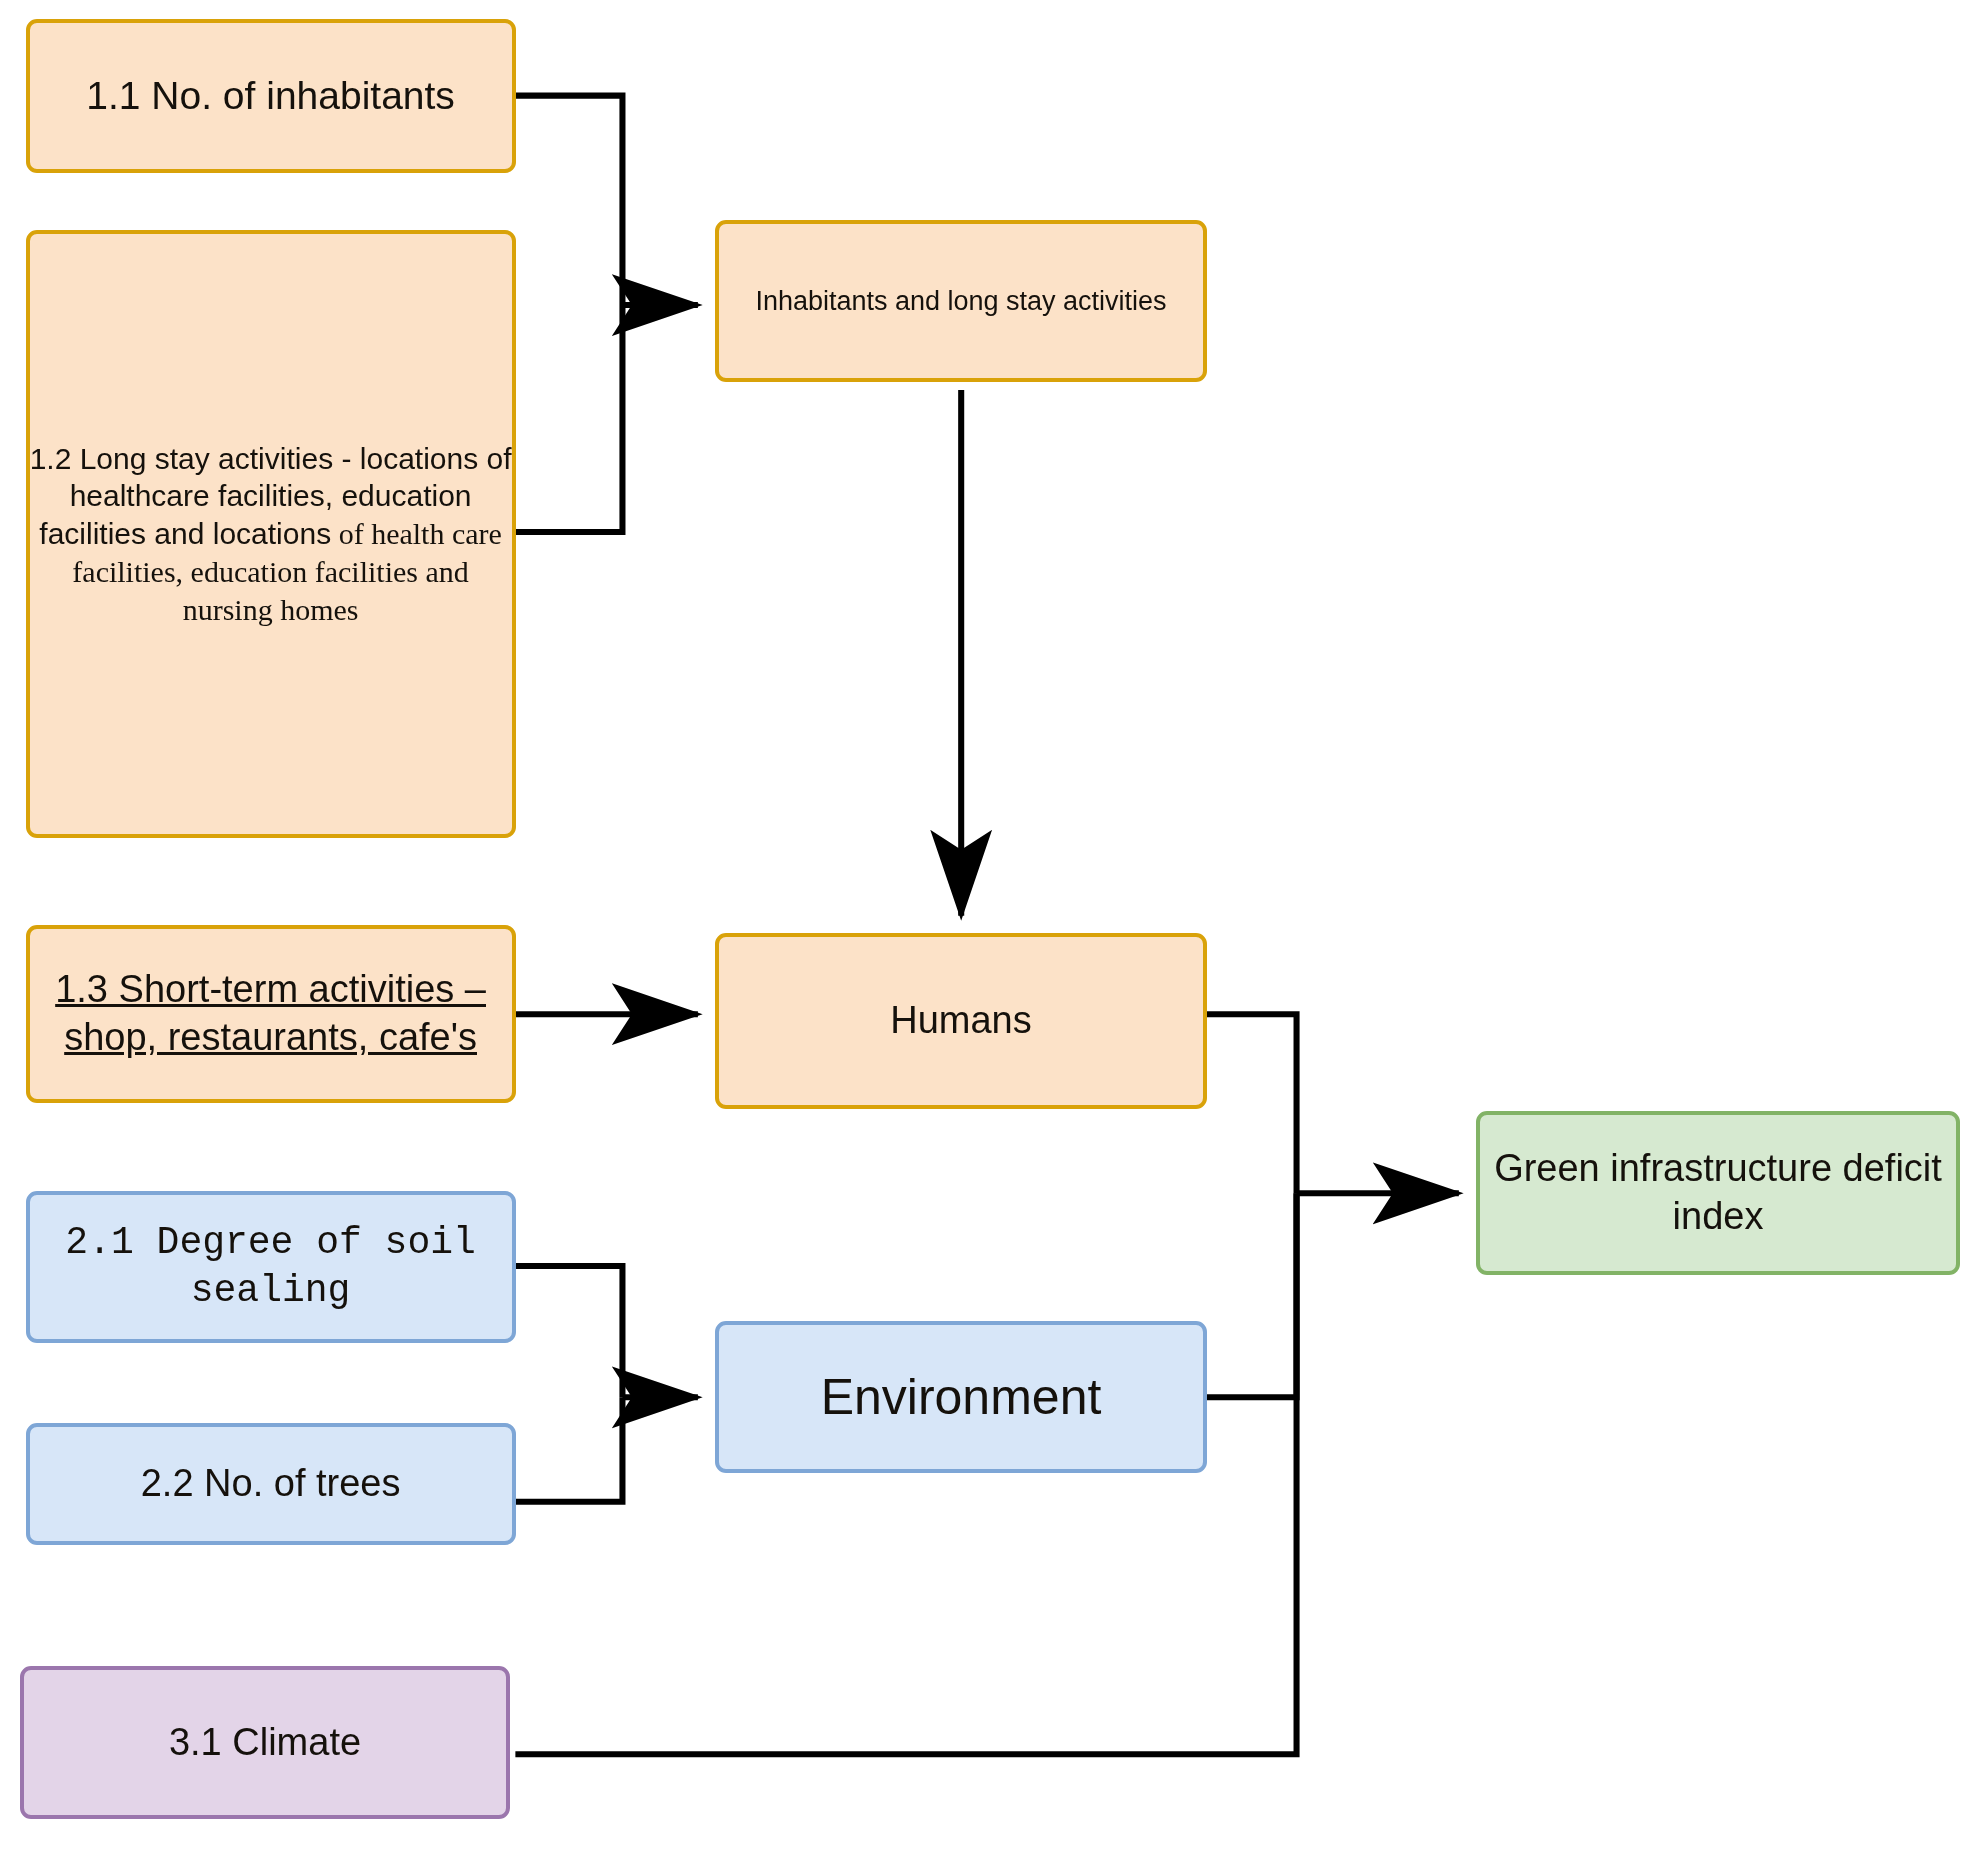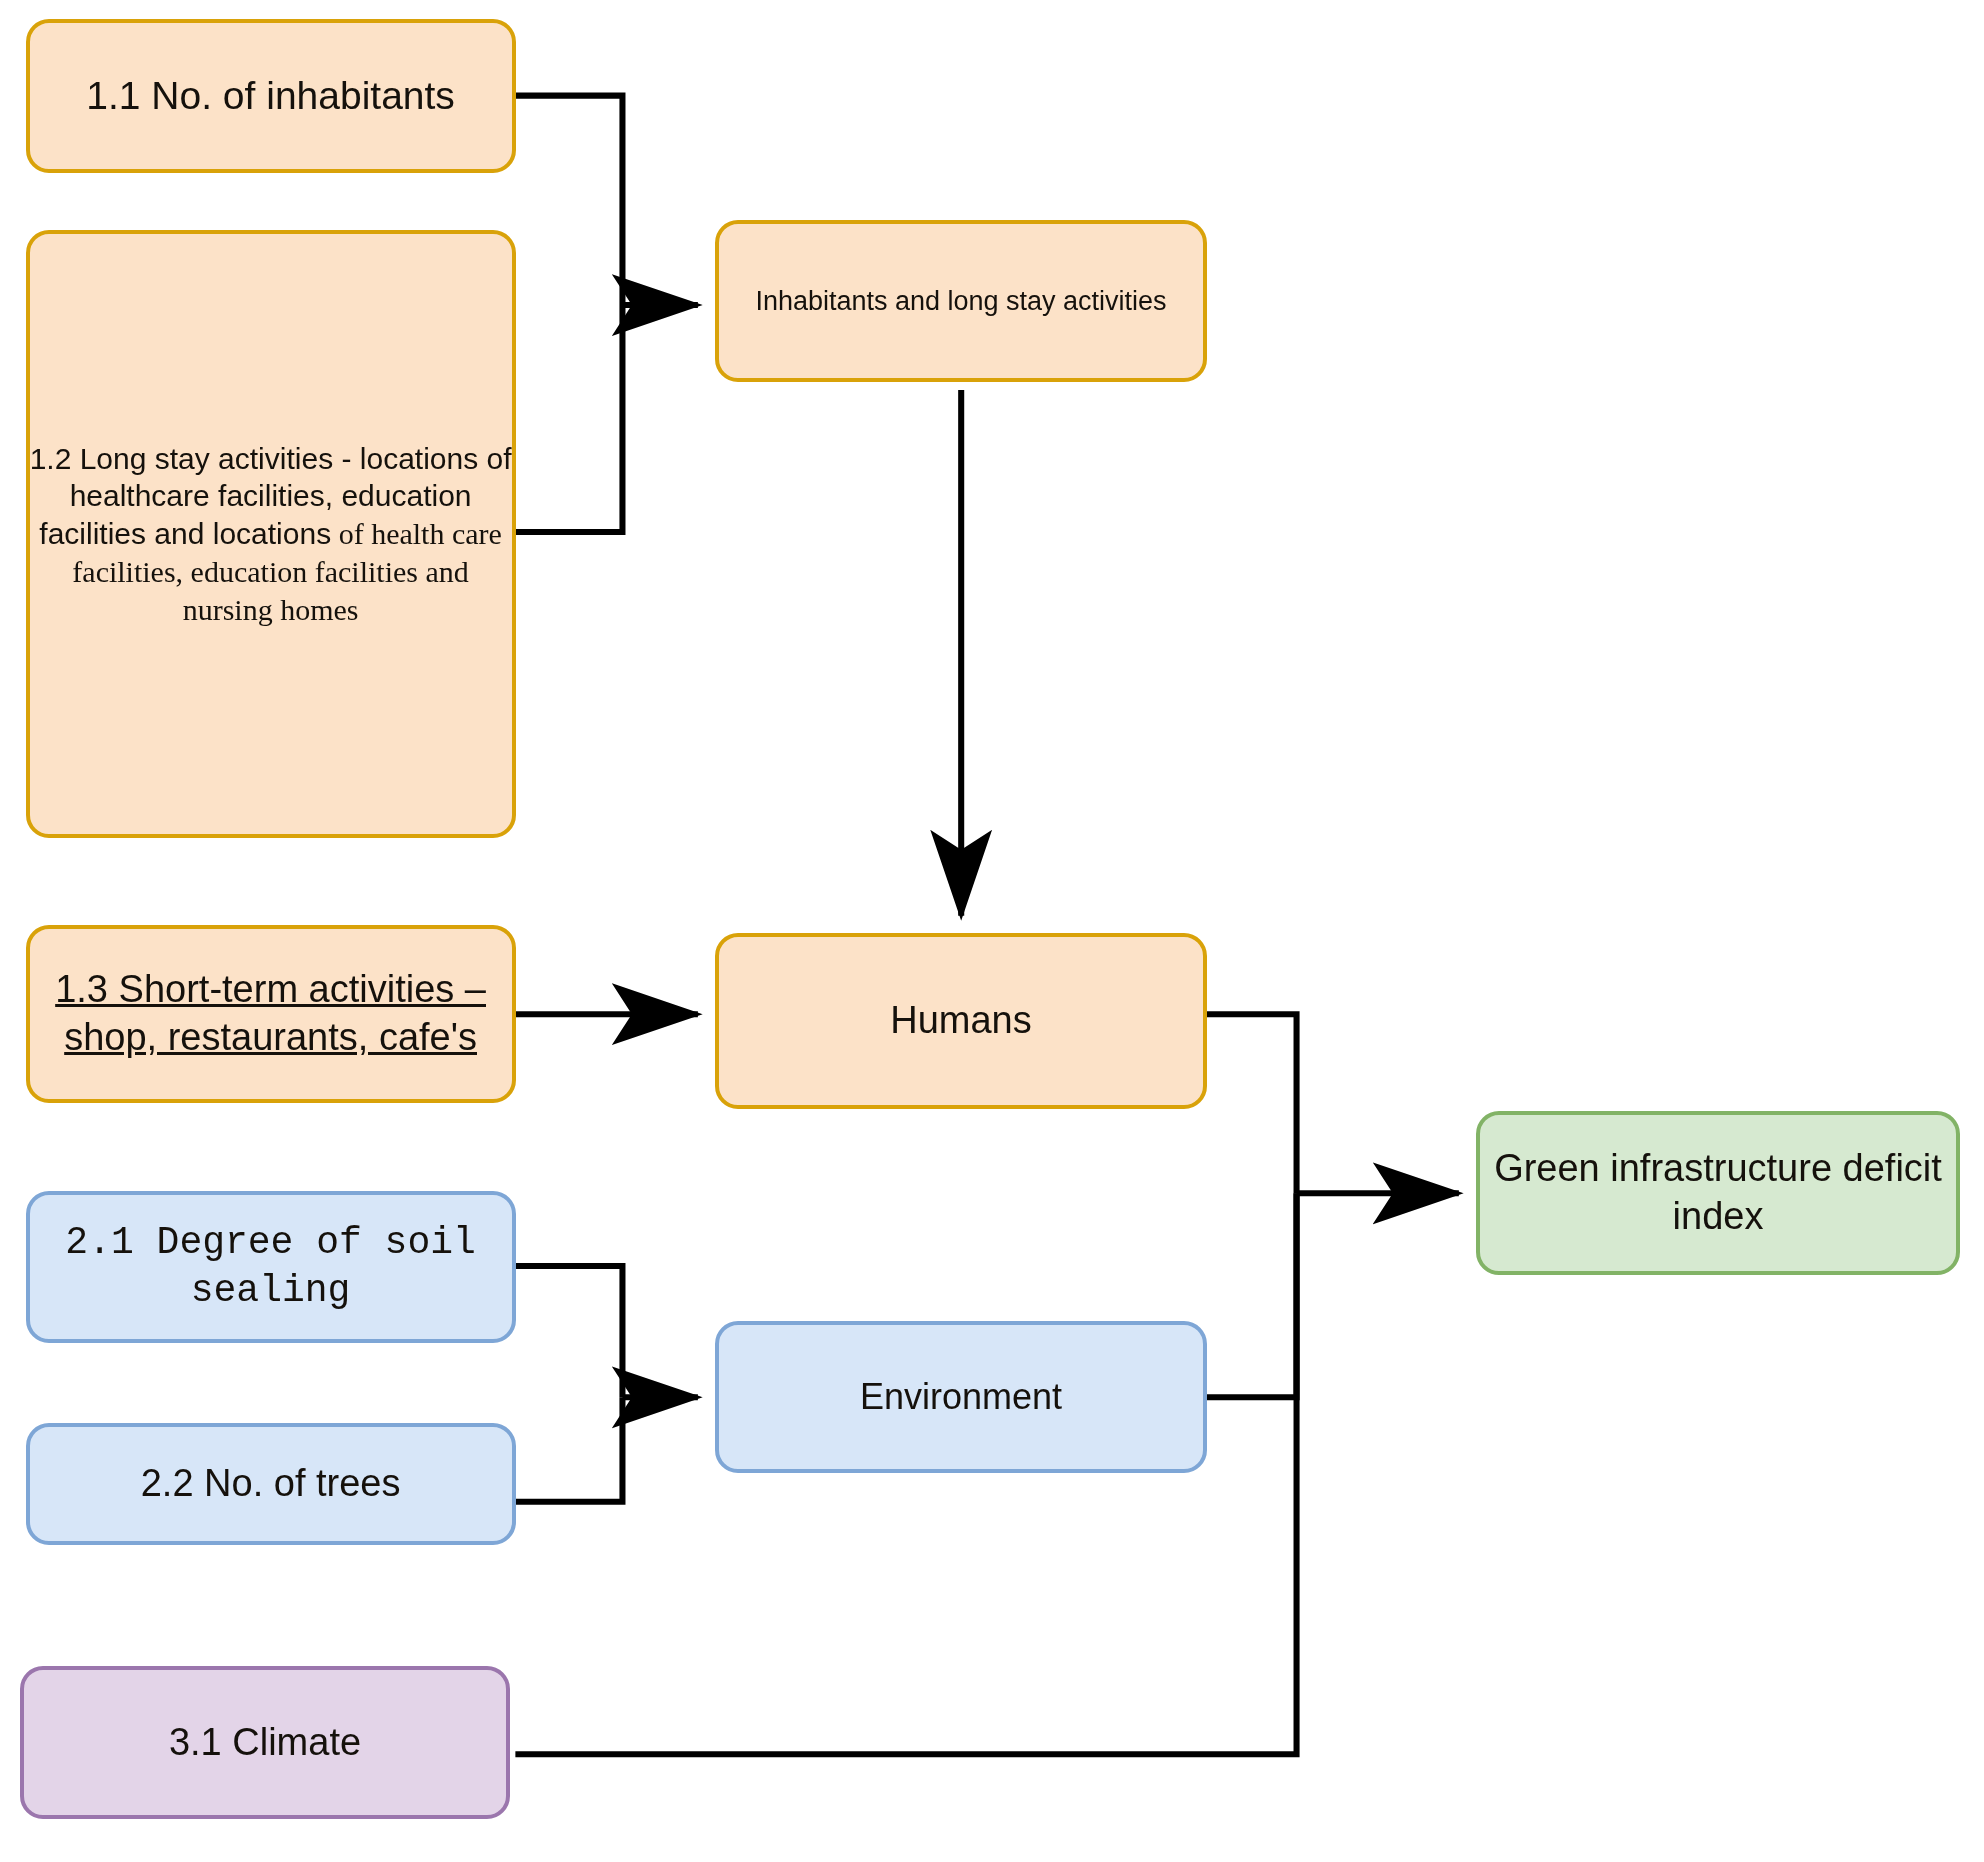--- a/index.html
+++ b/index.html
@@ -15,21 +15,21 @@
     overflow: hidden;
     font-family: "Liberation Sans", sans-serif;
   }
   .node {
     position: absolute;
     box-sizing: border-box;
     display: flex;
     align-items: center;
     justify-content: center;
     text-align: center;
-    border-radius: 23px;
+    border-radius: 11px;
     border-width: 4.7px;
     border-style: solid;
     color: #15110c;
     line-height: 1.26;
     padding: 4px 0;
   }
   .node .label { display: block; width: 100%; }
   
   .fill-orange { background: #fce2c8; border-color: #d9a209; }
   .fill-blue   { background: #d7e6f8; border-color: #7ea6d6; }
@@ -38,21 +38,21 @@
 
   
   #n-inhabitants      { left: 25.6px;   top: 19px;   width: 490px;  height: 154px;  font-size: 39px; }
   #n-longstay         { left: 25.6px;   top: 230px;  width: 490px;  height: 608px;  font-size: 30px; }
   #n-shortterm        { left: 25.6px;   top: 925px; width: 490px;  height: 178px;  font-size: 38px; text-decoration: underline; }
   #n-soilsealing      { left: 25.6px;   top: 1191px; width: 490px;  height: 152px;  font-size: 38px; font-family: Liberation Mono, monospace; }
   #n-trees            { left: 25.6px;   top: 1423px; width: 490px;  height: 122px;  font-size: 38px; }
   #n-climate          { left: 20px;   top: 1666px; width: 490px;  height: 153px;  font-size: 38px; }
   #n-inhab-long-group { left: 715px; top: 220px;  width: 492px;  height: 162px;  font-size: 27px; }
   #n-humans           { left: 715px; top: 933px; width: 492px;  height: 176px;  font-size: 38px; align-items: center; }
-  #n-environment      { left: 715px; top: 1321px; width: 492px;  height: 152px;  font-size: 36px; }
+  #n-environment      { left: 715px; top: 1321px; width: 492px;  height: 152px;  font-size: 50px; }
   #n-index            { left: 1476px; top: 1111px; width: 484px;  height: 164px;  font-size: 38px; }
 
   
   .serif-tail { font-family: "Liberation Serif", serif; }
 
   #wires {
     position: absolute;
     left: 0; top: 0;
     width: 1985px;
     height: 1862px;

